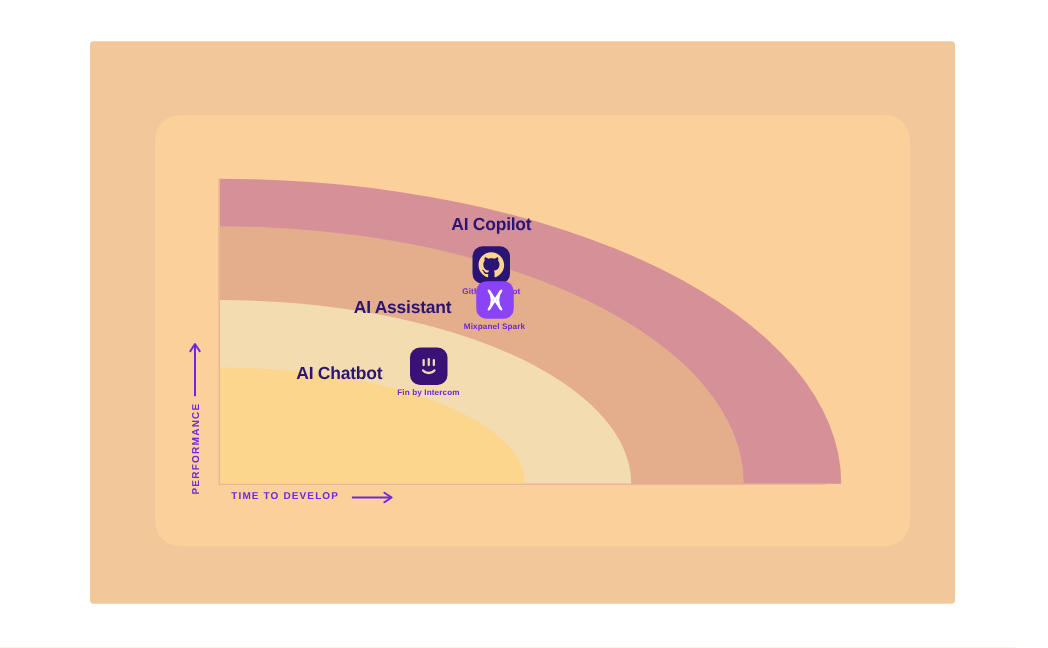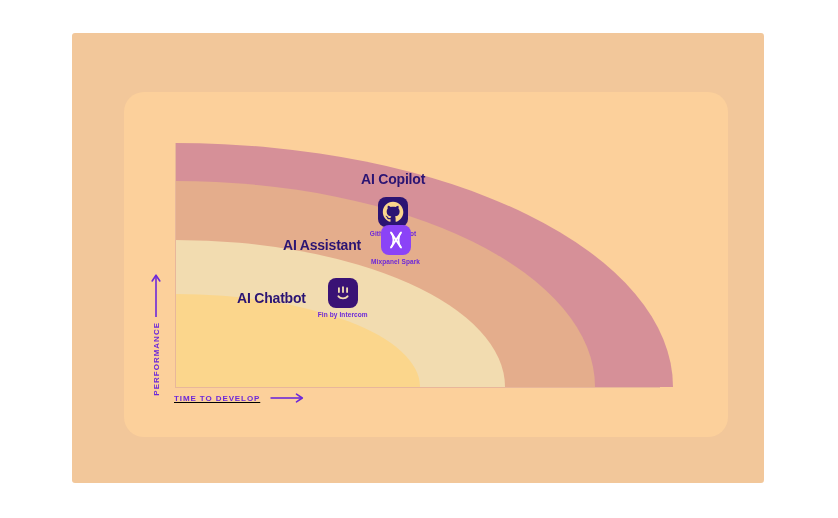--- a/index.html
+++ b/index.html
@@ -147,26 +147,24 @@
     font-size: 8px;
     font-weight: bold;
     letter-spacing: 1px;
     color: #6d28d9;
     margin-top: 4px;
     white-space: nowrap;
   }
 
   #x-axis {
     position: absolute;
-    left: 174px;
+    left: 185px;
     top: 392px;
     display: flex;
-    align-items: center;
     gap: 10px;
-    text-decoration: underline;
   }
   #x-axis-label {
     font-size: 8px;
     font-weight: bold;
     letter-spacing: 0.9px;
     color: #6d28d9;
     white-space: nowrap;
   }
   #x-axis-arrow { line-height: 0; }
 </style>

